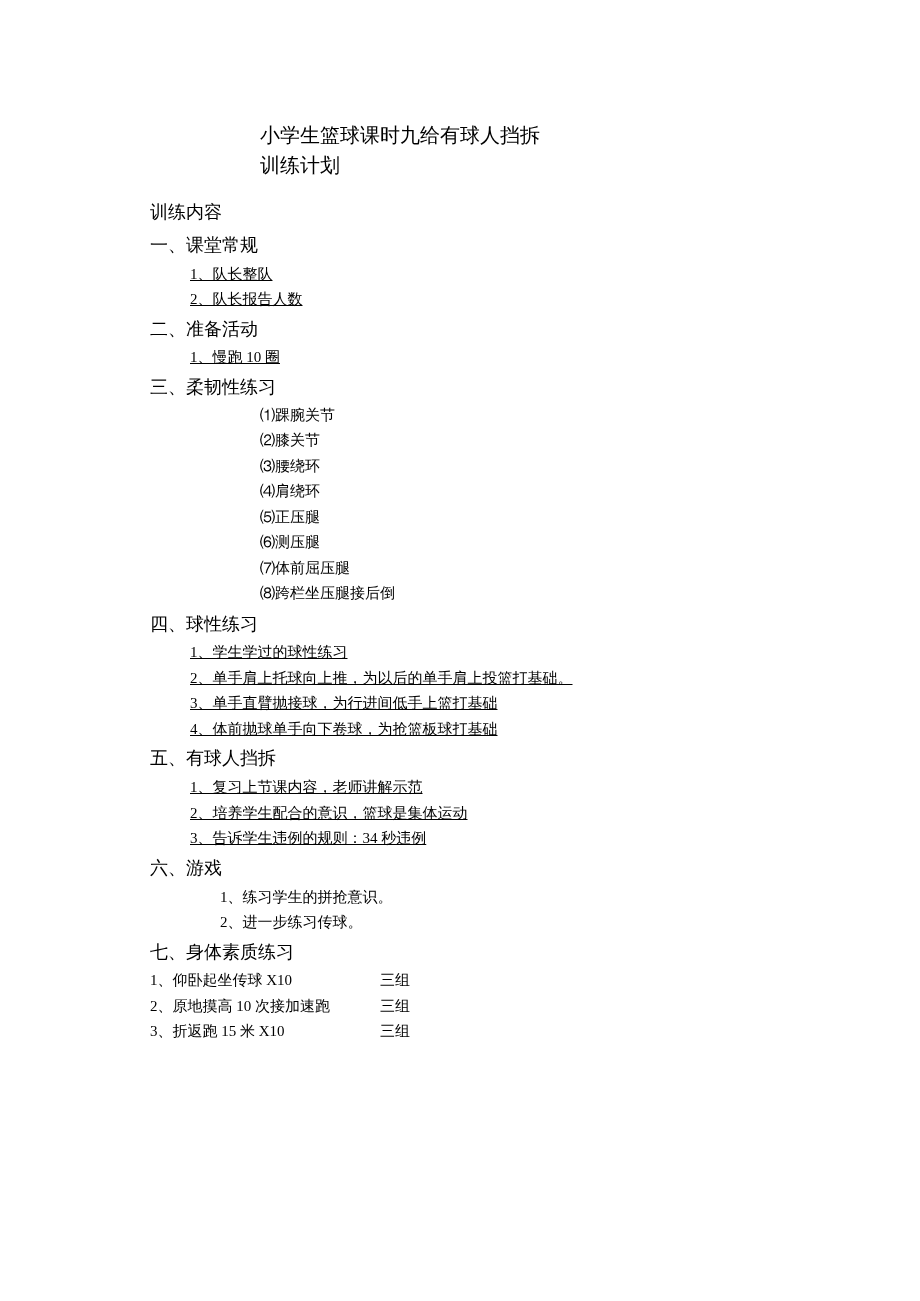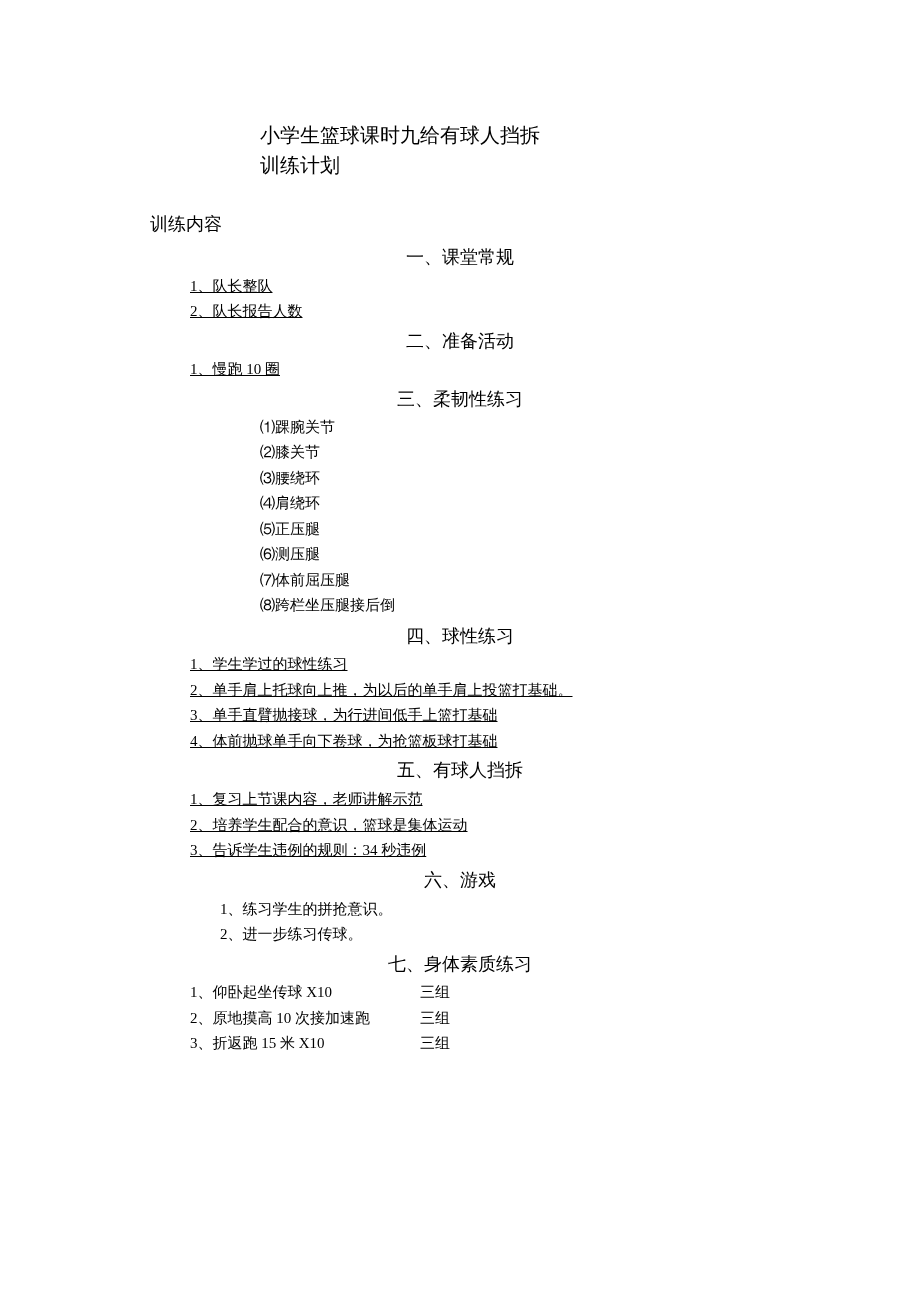--- a/index.html
+++ b/index.html
@@ -12,56 +12,54 @@
       height: 1301px;
       background: #ffffff;
       font-family: "SimSun", "宋体", serif;
       color: #000000;
       padding: 120px 150px 0 150px;
       font-size: 16px;
       line-height: 1.6;
     }
     .title-block {
       margin-left: 110px;
-      margin-bottom: 30px;
+      margin-bottom: 18px;
     }
     .title-line {
       font-size: 20px;
       line-height: 1.5;
     }
     .section-header {
       font-size: 18px;
       margin-top: 4px;
       margin-bottom: 4px;
     }
     .heading {
       font-size: 18px;
       margin-top: 2px;
       margin-bottom: 2px;
-      text-align: center;
     }
     .sub-item {
       margin-left: 40px;
       font-size: 15px;
       line-height: 1.7;
       text-decoration: underline;
     }
     .paren-item {
       margin-left: 110px;
       font-size: 15px;
       line-height: 1.7;
       font-family: Liberation Mono, monospace;
     }
     .sub-item-indent2 {
       margin-left: 70px;
       font-size: 15px;
       line-height: 1.7;
     }
     .table-row {
-      margin-left: 40px;
       font-size: 15px;
       line-height: 1.7;
       display: flex;
     }
     .tr-left {
       width: 230px;
     }
     .tr-right {
       width: 60px;
     }

